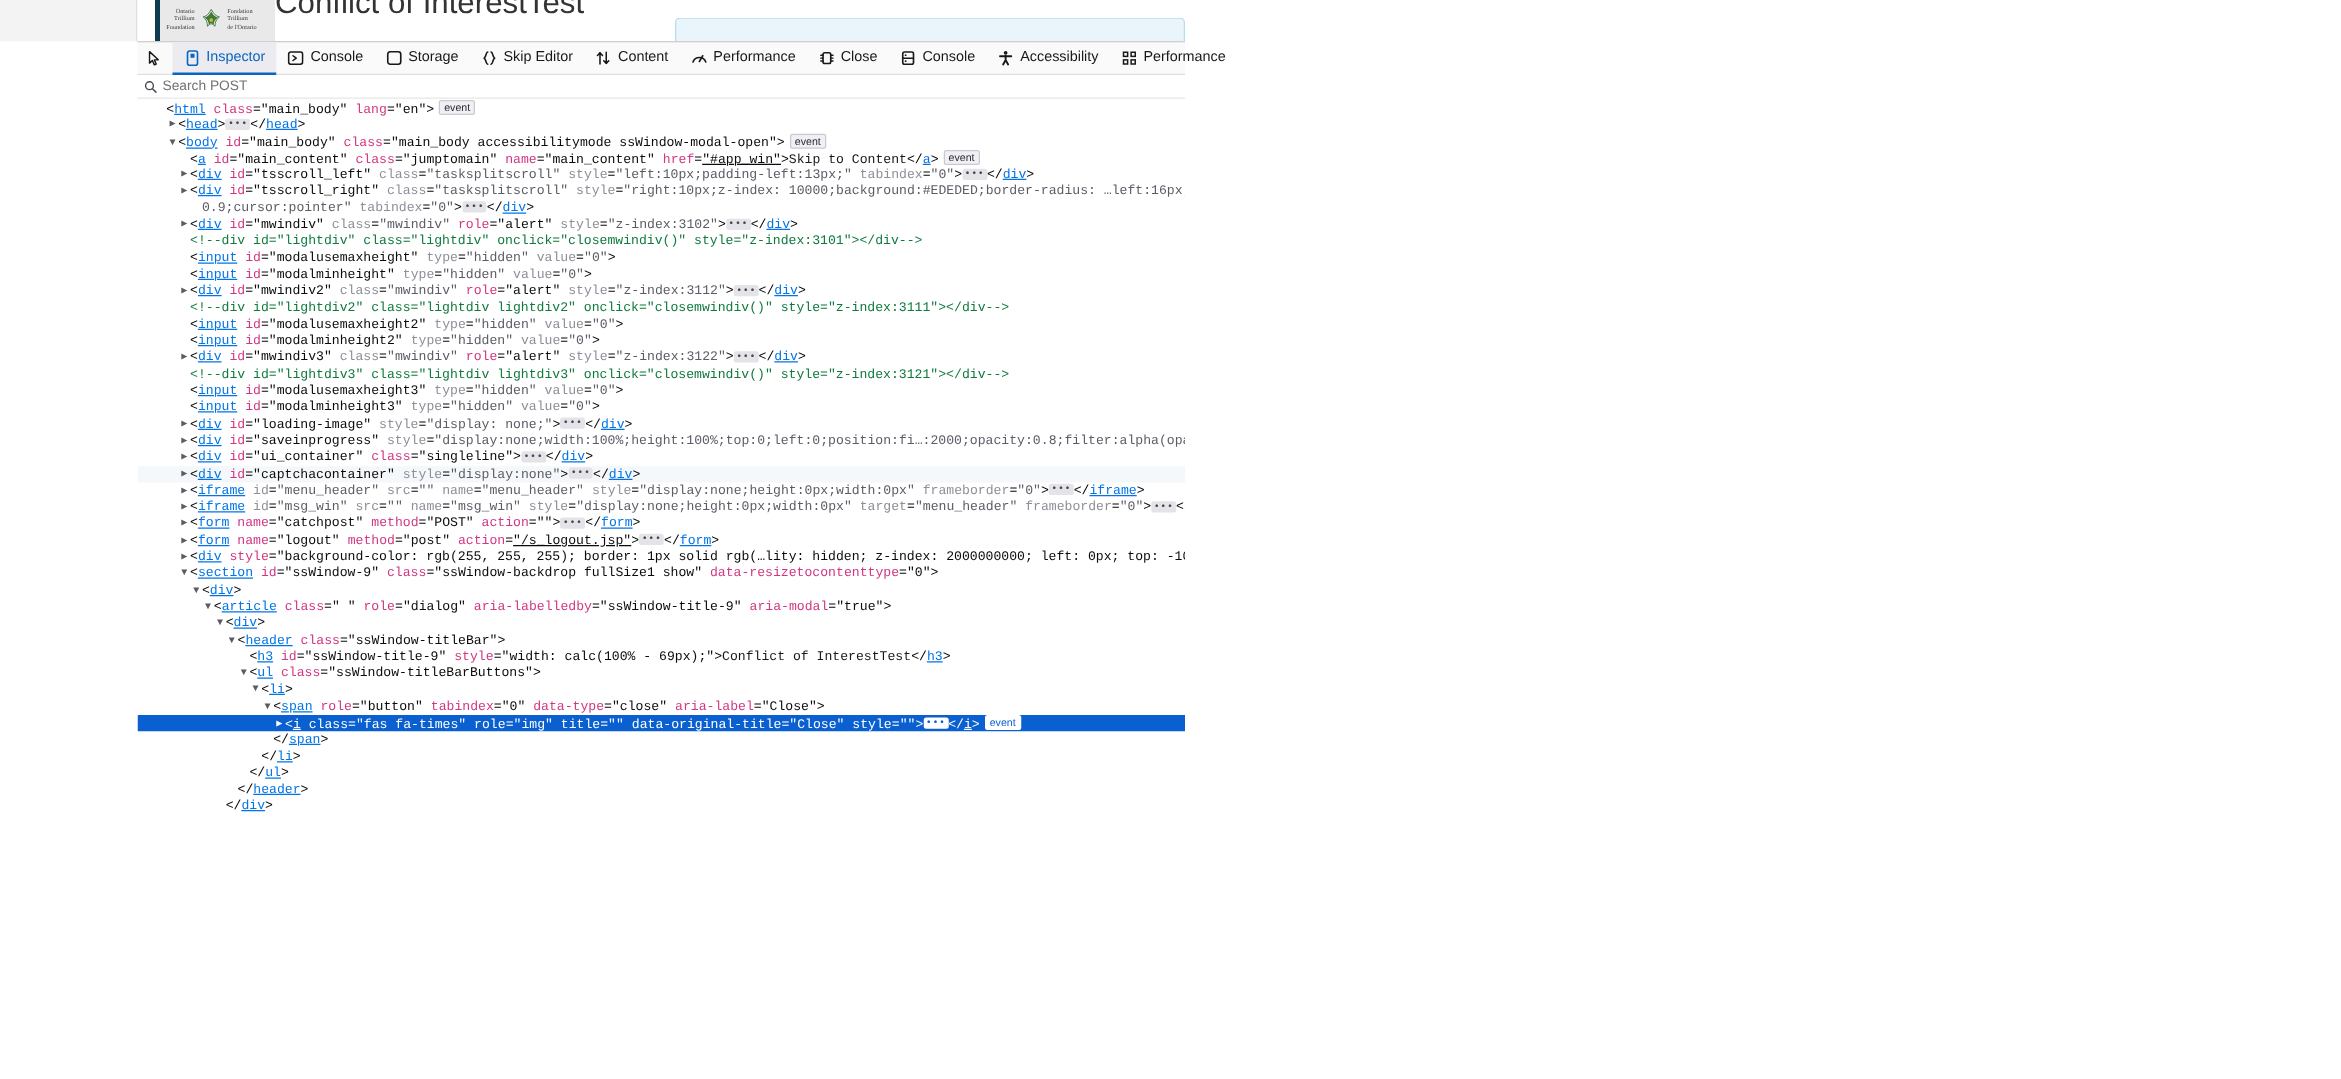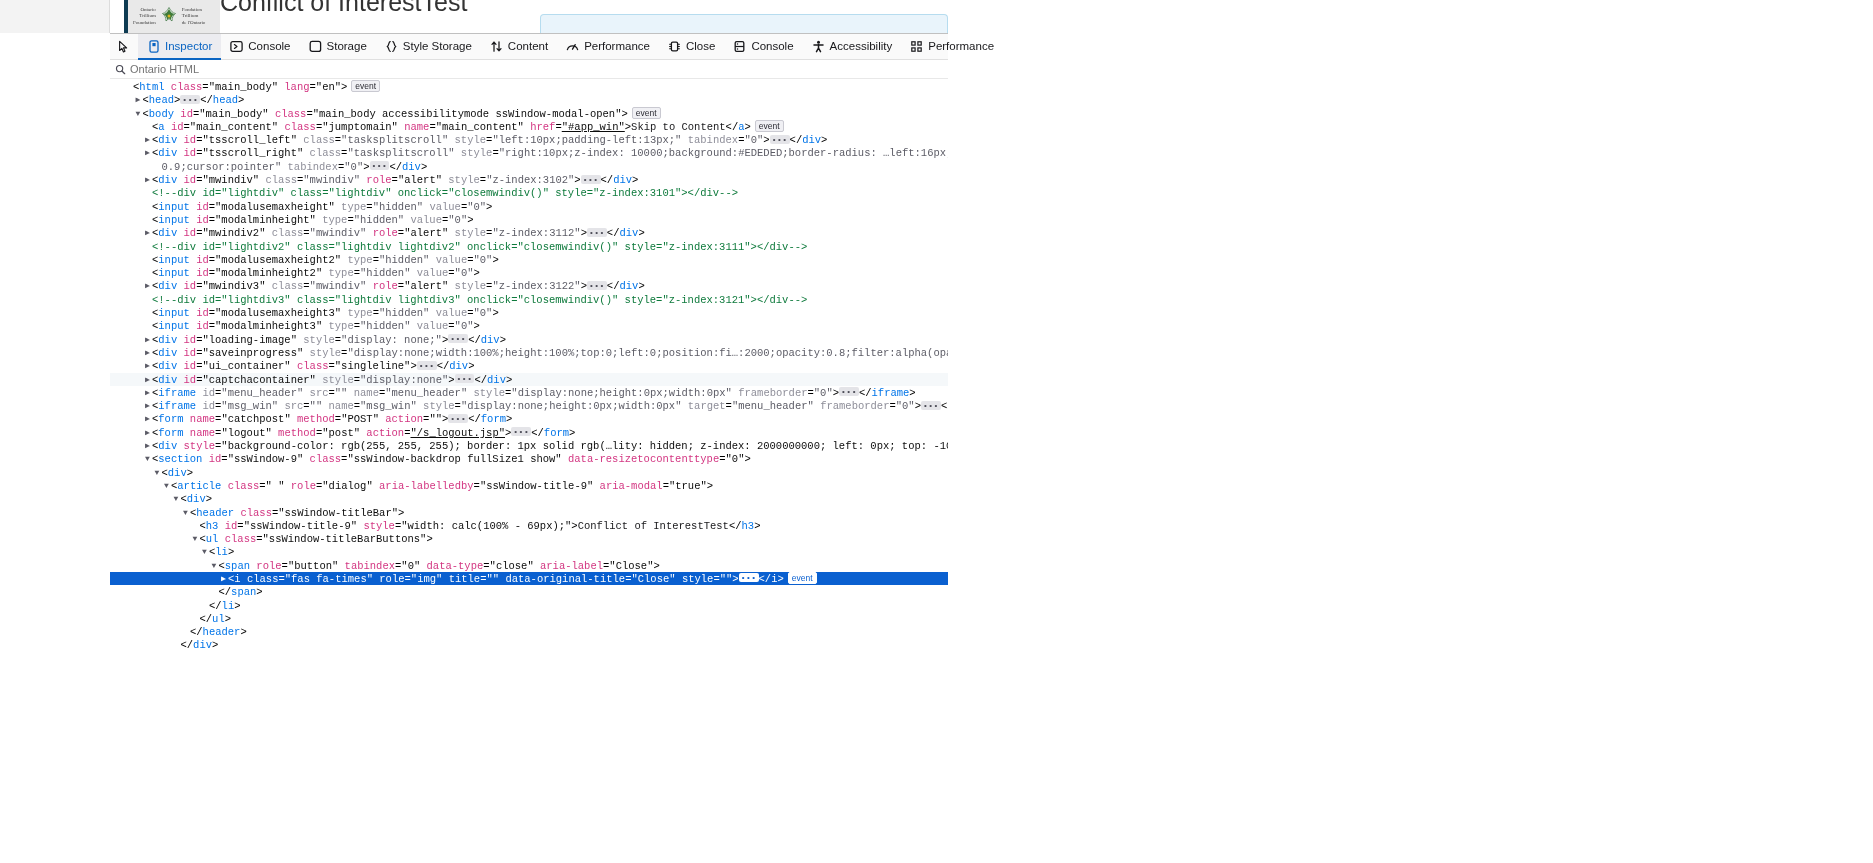--- a/index.html
+++ b/index.html
@@ -103,21 +103,21 @@
   .ln.sel { background: #0a60d0; }
   .ln.sel .t, .ln.sel .tag, .ln.sel .attr, .ln.sel .val, .ln.sel .txt,
   .ln.sel .punc, .ln.sel .link { color: #ffffff !important; }
   .ln.sel .ell { background: #ffffff; color: #0a60d0; }
   .ln.sel .ev { background: #ffffff; color: #0a60d0; border-color: #ffffff; }
   .ln.sel .tw { color: #ffffff; }
 
   .ind { display: inline-block; }
   .tw { display: inline-block; width: 9px; color: #5b5b66; text-align: center; font-size: 8px; vertical-align: 1px; }
   .tw.none { color: transparent; }
-  .tag  { color: #0074e8; }
+  .tag  { color: #0074e8; text-decoration: underline; }
   .attr { color: #d33682; }
   .val  { color: #0b0b0b; }
   .attr-dim { color: #8e8e99; }
   .val-dim  { color: #5c5c66; }
   .txt  { color: #18181b; }
   .comment { color: #0e7a3c; }
   .link { color: #0b0b0b; text-decoration: underline; }
 
   .ell {
     display: inline-block; background: #e4e4e8; color: #4a4a55;
@@ -208,21 +208,21 @@
         <span>Storage</span>
       </div>
 
       <div class="dt-tab">
         <span class="ic">
           <svg width="13" height="13" viewBox="0 0 13 13">
               <path d="M5.2 1.6 C3.6 1.6 4.2 5 2.4 6.5 C4.2 8 3.6 11.4 5.2 11.4" fill="none" stroke="#18181b" stroke-width="1.25" stroke-linecap="round"></path>
               <path d="M7.8 1.6 C9.4 1.6 8.8 5 10.6 6.5 C8.8 8 9.4 11.4 7.8 11.4" fill="none" stroke="#18181b" stroke-width="1.25" stroke-linecap="round"></path>
             </svg>
         </span>
-        <span>Style Storage</span>
+        <span>Skip Editor</span>
       </div>
 
       <div class="dt-tab">
         <span class="ic">
           <svg width="13" height="13" viewBox="0 0 13 13">
               <path d="M4 11.2 L4 2.2 M4 2.2 L2 4.4 M4 2.2 L6 4.4" fill="none" stroke="#18181b" stroke-width="1.25" stroke-linecap="round" stroke-linejoin="round"></path>
               <path d="M9 1.8 L9 10.8 M9 10.8 L7 8.6 M9 10.8 L11 8.6" fill="none" stroke="#18181b" stroke-width="1.25" stroke-linecap="round" stroke-linejoin="round"></path>
             </svg>
         </span>
         <span>Content</span>
@@ -283,21 +283,21 @@
         <span>Performance</span>
       </div>
     </div>
 
     <div class="dt-search-wide"></div>
     <div class="dt-search">
       <svg width="11" height="11" viewBox="0 0 12 12">
         <circle cx="5" cy="5" r="3.4" fill="none" stroke="#4a4a55" stroke-width="1.25"></circle>
         <path d="M7.6 7.6 L10.6 10.6" stroke="#4a4a55" stroke-width="1.35" stroke-linecap="round"></path>
       </svg>
-      <span class="ph" title="Search HTML">Ontario HTML</span>
+      <span class="ph" title="Search HTML">Search POST</span>
     </div>
 
     <div class="markup">
       <div class="mk-scrollcol"></div>
       <div class="mk-lines" id="mk-lines">
           <div class="ln"><span class="ind" style="width: 14px;"></span><span class="tw none">·</span><span class="t">&lt;<span class="tag">html</span> <span class="attr">class</span>=<span class="val">"main_body"</span> <span class="attr">lang</span>=<span class="val">"en"</span>&gt;<span class="ev">event</span></span></div>
           <div class="ln"><span class="ind" style="width: 23.5px;"></span><span class="tw">▶</span><span class="t">&lt;<span class="tag">head</span>&gt;<span class="ell">•••</span>&lt;/<span class="tag">head</span>&gt;</span></div>
           <div class="ln"><span class="ind" style="width: 23.5px;"></span><span class="tw">▼</span><span class="t">&lt;<span class="tag">body</span> <span class="attr">id</span>=<span class="val">"main_body"</span> <span class="attr">class</span>=<span class="val">"main_body accessibilitymode ssWindow-modal-open"</span>&gt;<span class="ev">event</span></span></div>
           <div class="ln"><span class="ind" style="width: 33px;"></span><span class="tw none">·</span><span class="t">&lt;<span class="tag">a</span> <span class="attr">id</span>=<span class="val">"main_content"</span> <span class="attr">class</span>=<span class="val">"jumptomain"</span> <span class="attr">name</span>=<span class="val">"main_content"</span> <span class="attr">href</span>=<span class="link">"#app_win"</span>&gt;<span class="txt">Skip to Content</span>&lt;/<span class="tag">a</span>&gt;<span class="ev">event</span></span></div>
           <div class="ln"><span class="ind" style="width: 33px;"></span><span class="tw">▶</span><span class="t">&lt;<span class="tag">div</span> <span class="attr">id</span>=<span class="val">"tsscroll_left"</span> <span class="attr-dim">class</span>=<span class="val-dim">"tasksplitscroll"</span> <span class="attr-dim">style</span>=<span class="val-dim">"left:10px;padding-left:13px;"</span> <span class="attr-dim">tabindex</span>=<span class="val-dim">"0"</span>&gt;<span class="ell">•••</span>&lt;/<span class="tag">div</span>&gt;</span></div>

